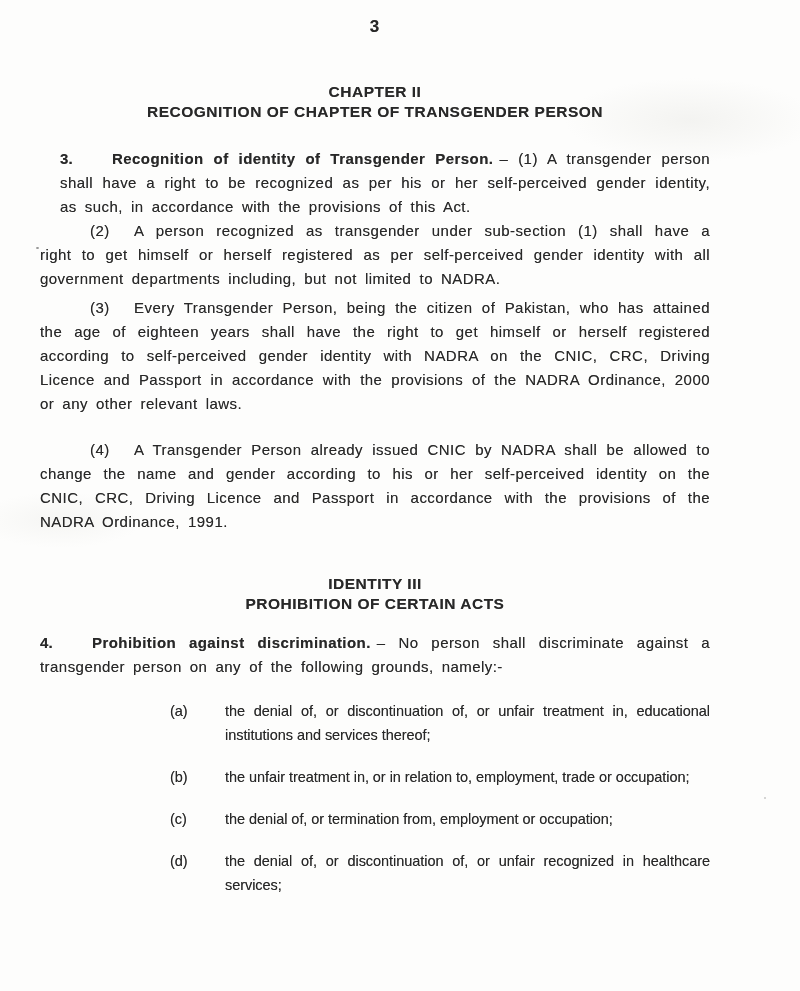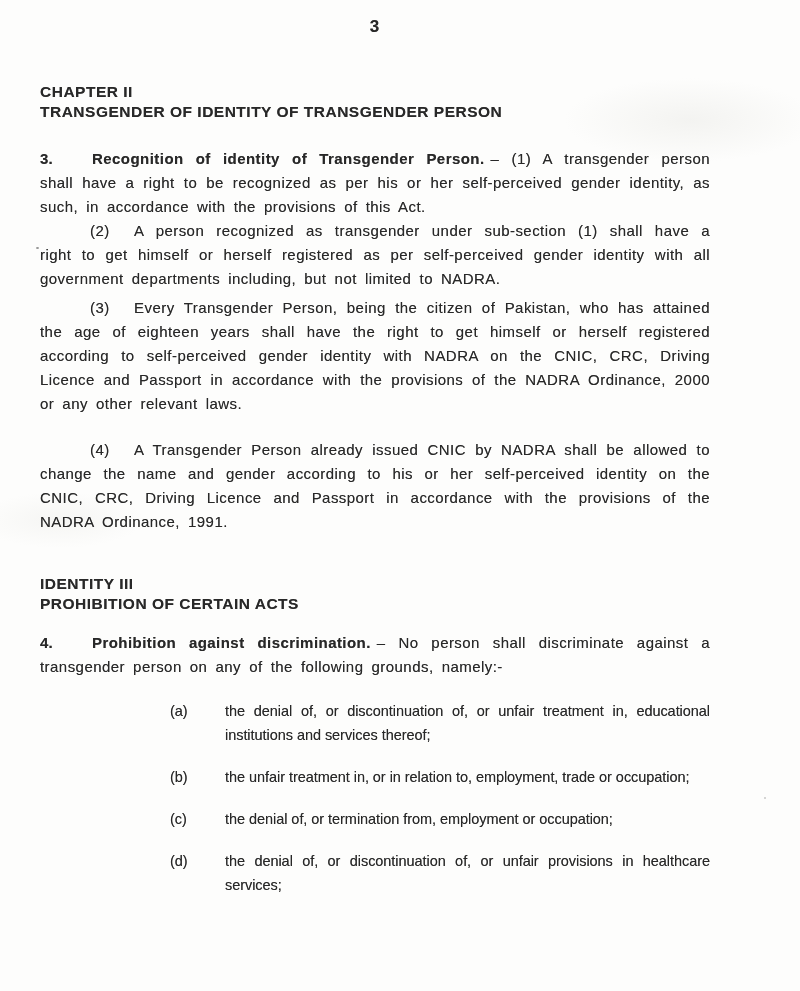--- a/index.html
+++ b/index.html
@@ -25,36 +25,37 @@
     padding: 14px 90px 0 40px;
   }
   .page-number {
     text-align: center;
     font-size: 17px;
     font-weight: bold;
     line-height: 26px;
     letter-spacing: 1px;
   }
   .chapter-block {
+    text-align: center;
     font-weight: bold;
     font-size: 15.5px;
     line-height: 19.5px;
     letter-spacing: 0.5px;
   }
   .ch2 { margin-top: 42px; }
   .ch3 { margin-top: 40px; }
   p.body {
     margin: 0;
     font-size: 15px;
     line-height: 24px;
     text-align: justify;
     letter-spacing: 0.45px;
     word-spacing: 3.5px;
   }
-  p.sec3 { margin-top: 26px; }
+  p.sec3 { margin-top: 26px; margin-left: 20px; }
   p.sec4 { margin-top: 18px; }
   .secnum {
     display: inline-block;
     width: 52px;
     font-weight: bold;
     letter-spacing: 0.2px;
   }
   .sec-heading { font-weight: bold; }
   .sec-rest { margin-left: 6px; }
   p.sub {
@@ -98,21 +99,21 @@
 <div class="page">
   <div class="speck speck-1"></div>
   <div class="speck speck-2"></div>
 
   <div class="inner">
 
     <div class="page-number">3</div>
 
     <div class="chapter-block ch2">
       <div>CHAPTER II</div>
-      <div>TRANSGENDER OF IDENTITY OF TRANSGENDER PERSON</div>
+      <div>RECOGNITION OF CHAPTER OF TRANSGENDER PERSON</div>
     </div>
 
     <p class="body sec3"><span class="secnum">3.</span><span class="sec-heading">Recognition of identity of Transgender Person.</span><span class="sec-rest">– (1) A transgender person shall have a right to be recognized as per his or her self-perceived gender identity, as such, in accordance with the provisions of this Act.</span></p>
 
     <p class="body sub sub2"><span class="subnum">(2)</span><span>A person recognized as transgender under sub-section (1) shall have a right to get himself or herself registered as per self-perceived gender identity with all government departments including, but not limited to NADRA.</span></p>
 
     <p class="body sub sub3"><span class="subnum">(3)</span><span>Every Transgender Person, being the citizen of Pakistan, who has attained the age of eighteen years shall have the right to get himself or herself registered according to self-perceived gender identity with NADRA on the CNIC, CRC, Driving Licence and Passport in accordance with the provisions of the NADRA Ordinance, 2000 or any other relevant laws.</span></p>
 
     <p class="body sub sub4"><span class="subnum">(4)</span><span>A Transgender Person already issued CNIC by NADRA shall be allowed to change the name and gender according to his or her self-perceived identity on the CNIC, CRC, Driving Licence and Passport in accordance with the provisions of the NADRA Ordinance, 1991.</span></p>
 
@@ -135,19 +136,19 @@
         <div class="item-text">the unfair treatment in, or in relation to, employment, trade or occupation;</div>
       </div>
 
       <div class="item">
         <span class="item-label">(c)</span>
         <div class="item-text">the denial of, or termination from, employment or occupation;</div>
       </div>
 
       <div class="item">
         <span class="item-label">(d)</span>
-        <div class="item-text">the denial of, or discontinuation of, or unfair provisions in healthcare services;</div>
+        <div class="item-text">the denial of, or discontinuation of, or unfair recognized in healthcare services;</div>
       </div>
 
     </div>
 
   </div>
 </div>
 
 </body></html>

